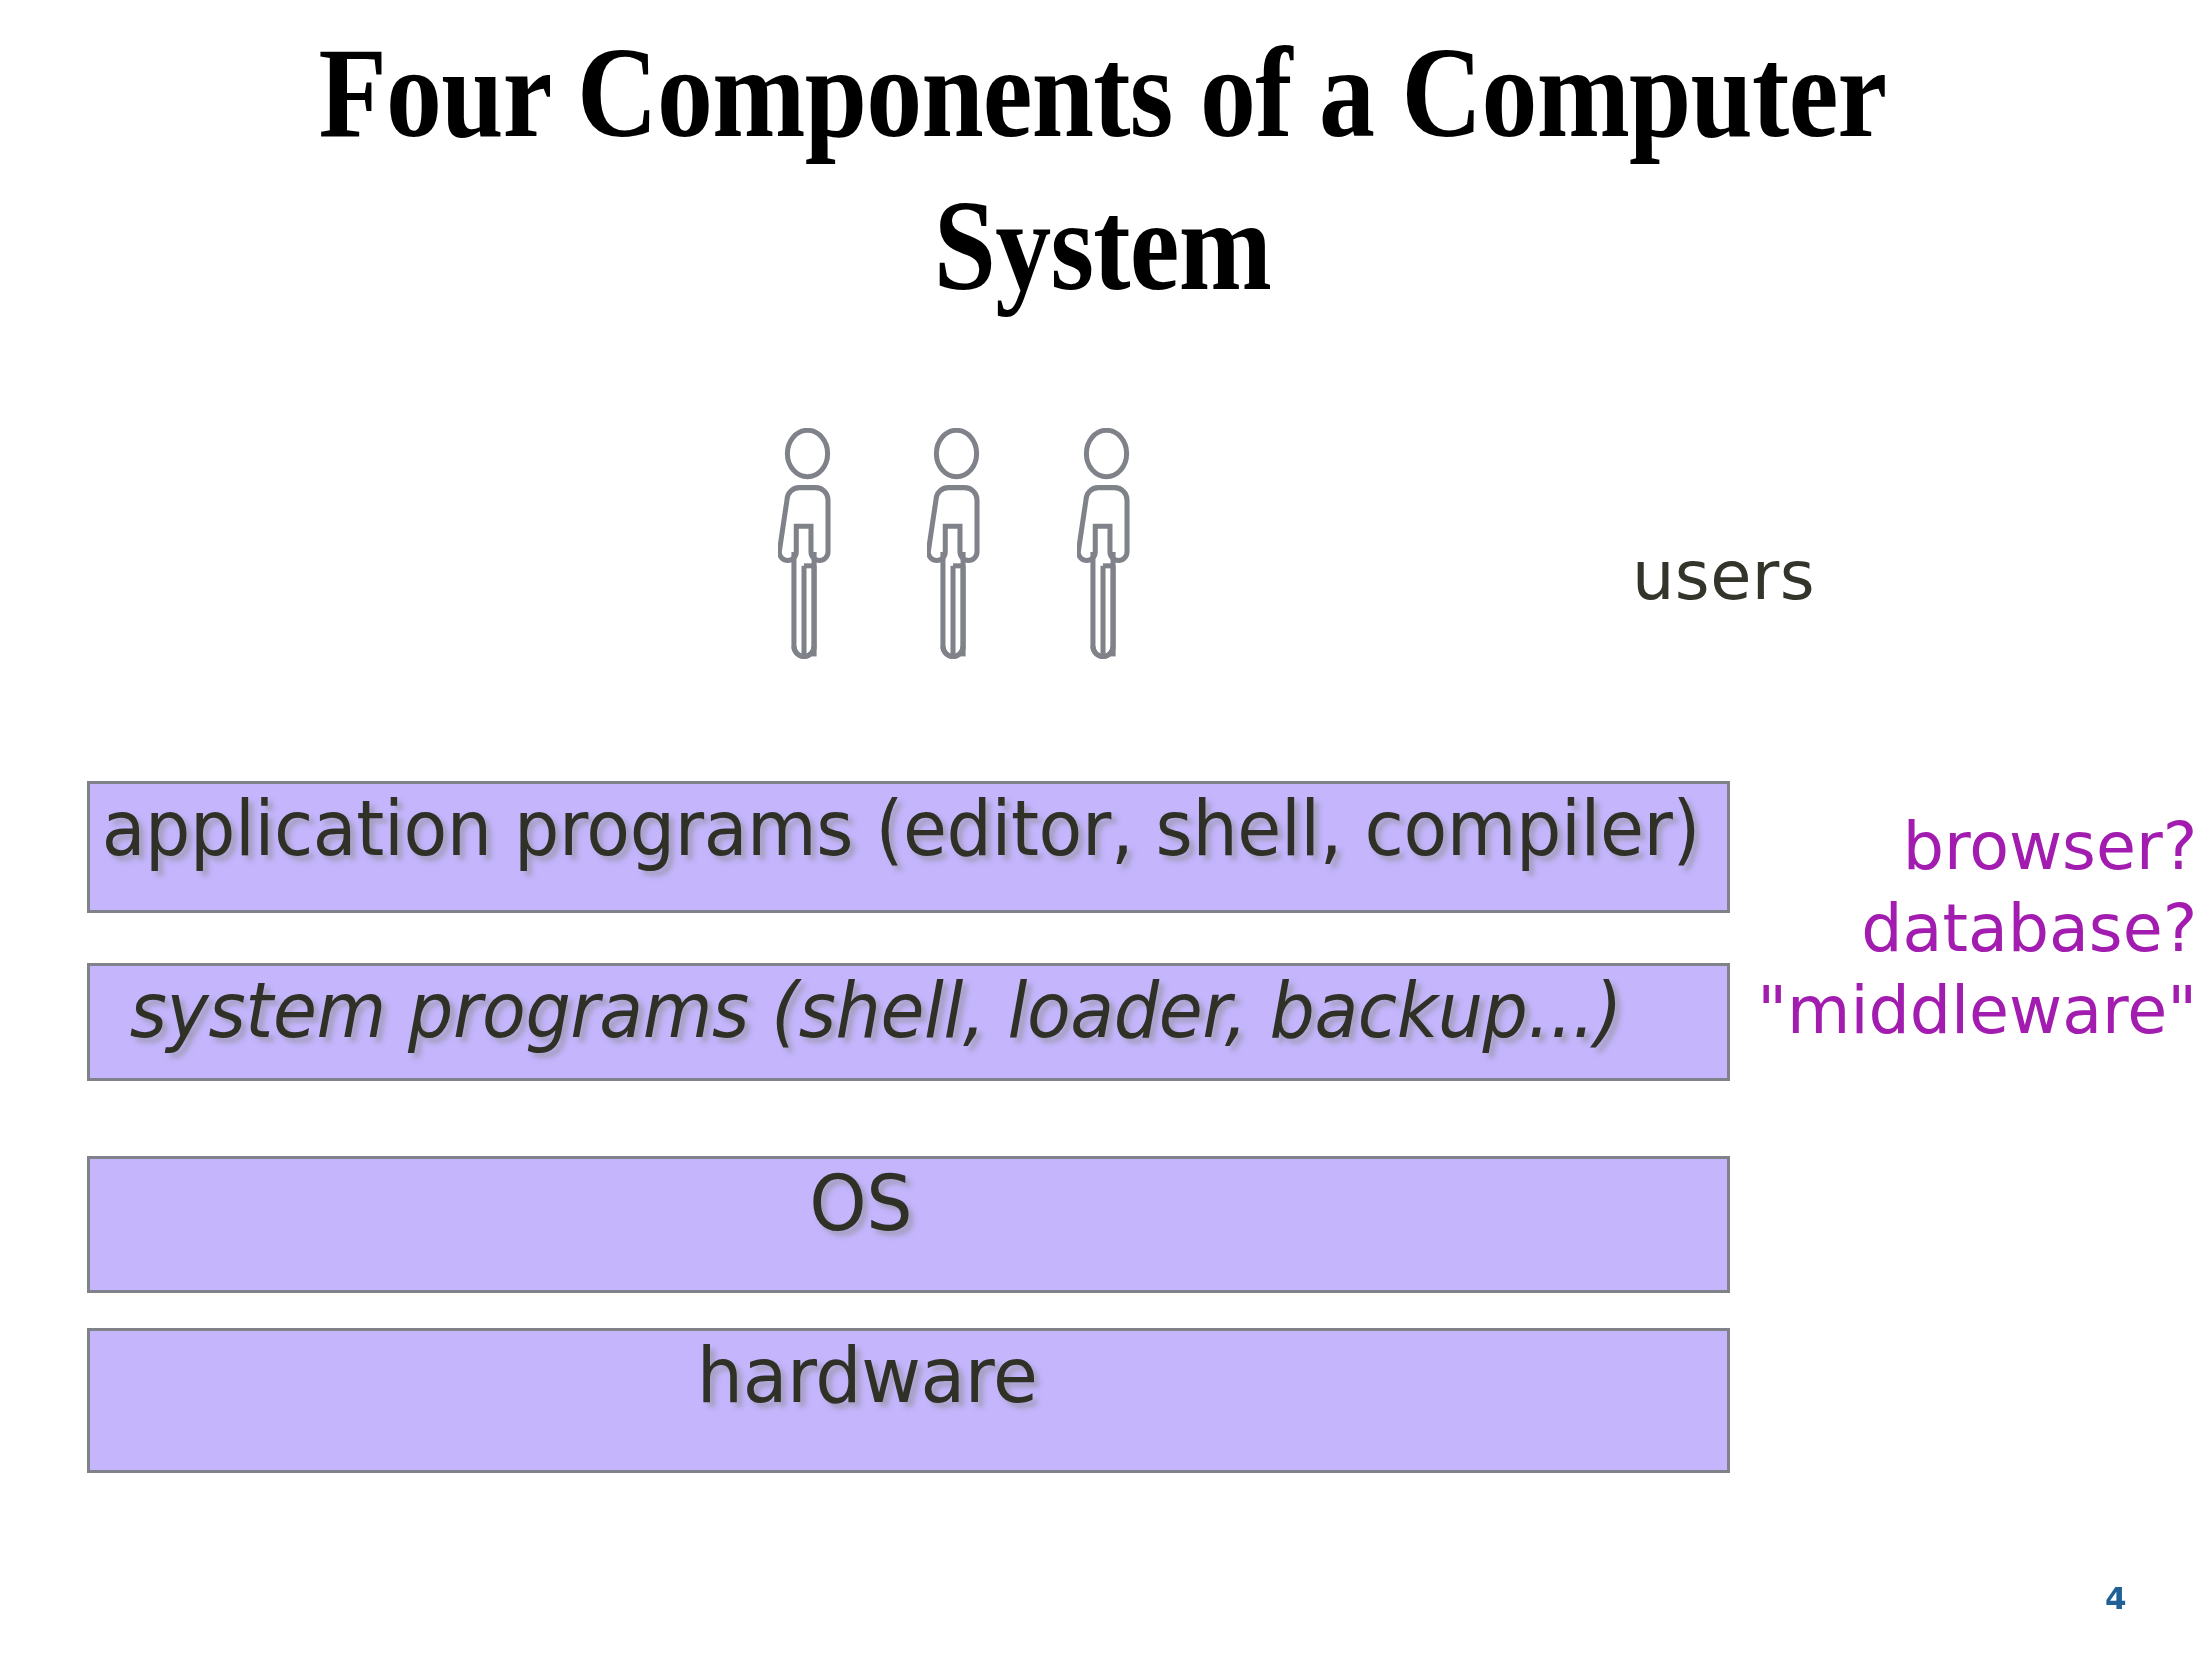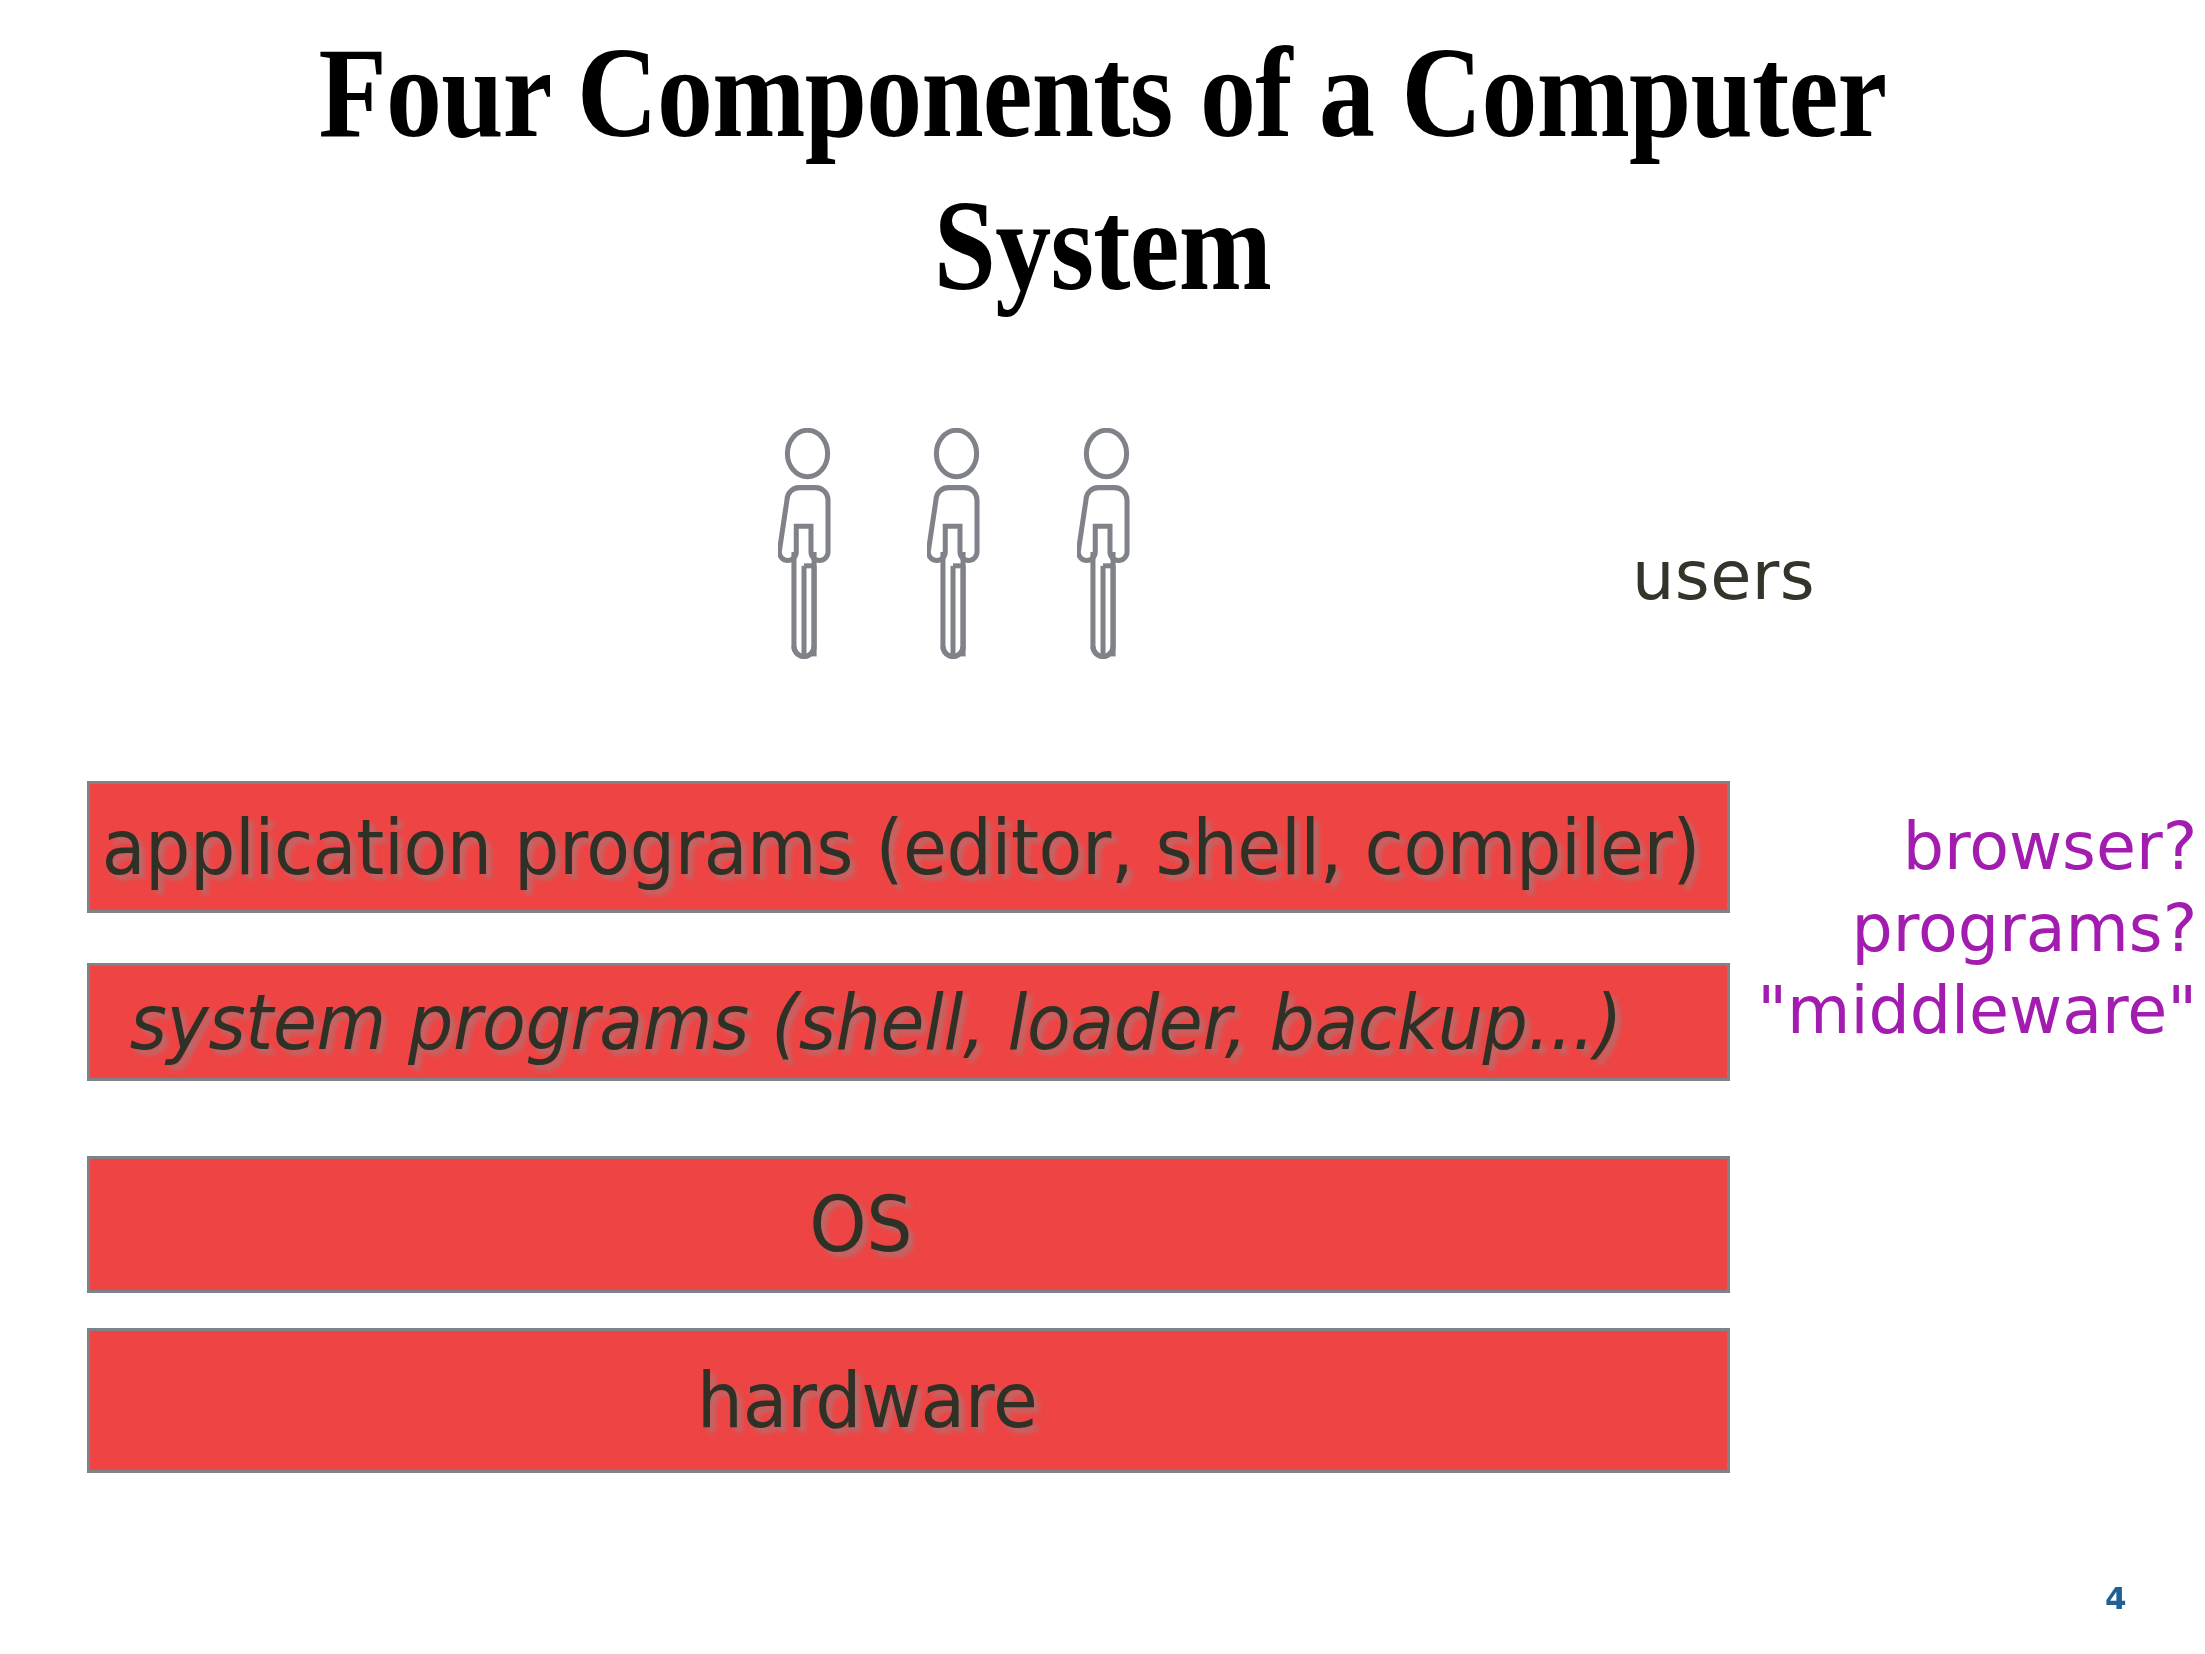--- a/index.html
+++ b/index.html
@@ -65,25 +65,25 @@
     color: #33352A;
     letter-spacing: 0.4px;
     margin-left: 12px;
   }
 
   
   .layer-box {
     position: absolute;
     left: 87px;
     width: 1643px;
-    background: #ef4444;
+    background: #c4b5fd;
     border: 3.9px solid #808289;
     box-sizing: border-box;
     display: flex;
-    align-items: center;
+    align-items: flex-start;
     justify-content: center;
   }
 
   #box-app      { top: 781px; height: 132px; }
   #box-sys      { top: 963px; height: 118px; font-style: italic; }
   #box-os       { top: 1146px; height: 137px; margin-top: 10px; }
   #box-hardware { top: 1328px; height: 145px; }
 
   .layer-label {
     font-family: "DejaVu Sans", "Liberation Sans", sans-serif;
@@ -246,20 +246,20 @@
   <div class="layer-box" id="box-os">
     <span class="layer-label">OS</span>
   </div>
 
   <div class="layer-box" id="box-hardware">
     <span class="layer-label">hardware</span>
   </div>
 
   <div id="middleware-notes">
     <div>browser?</div>
-    <div>programs?</div>
+    <div>database?</div>
     <div>"middleware"</div>
   </div>
 
   <div id="page-number">4</div>
 
 </div>
 
 
 </body></html>

